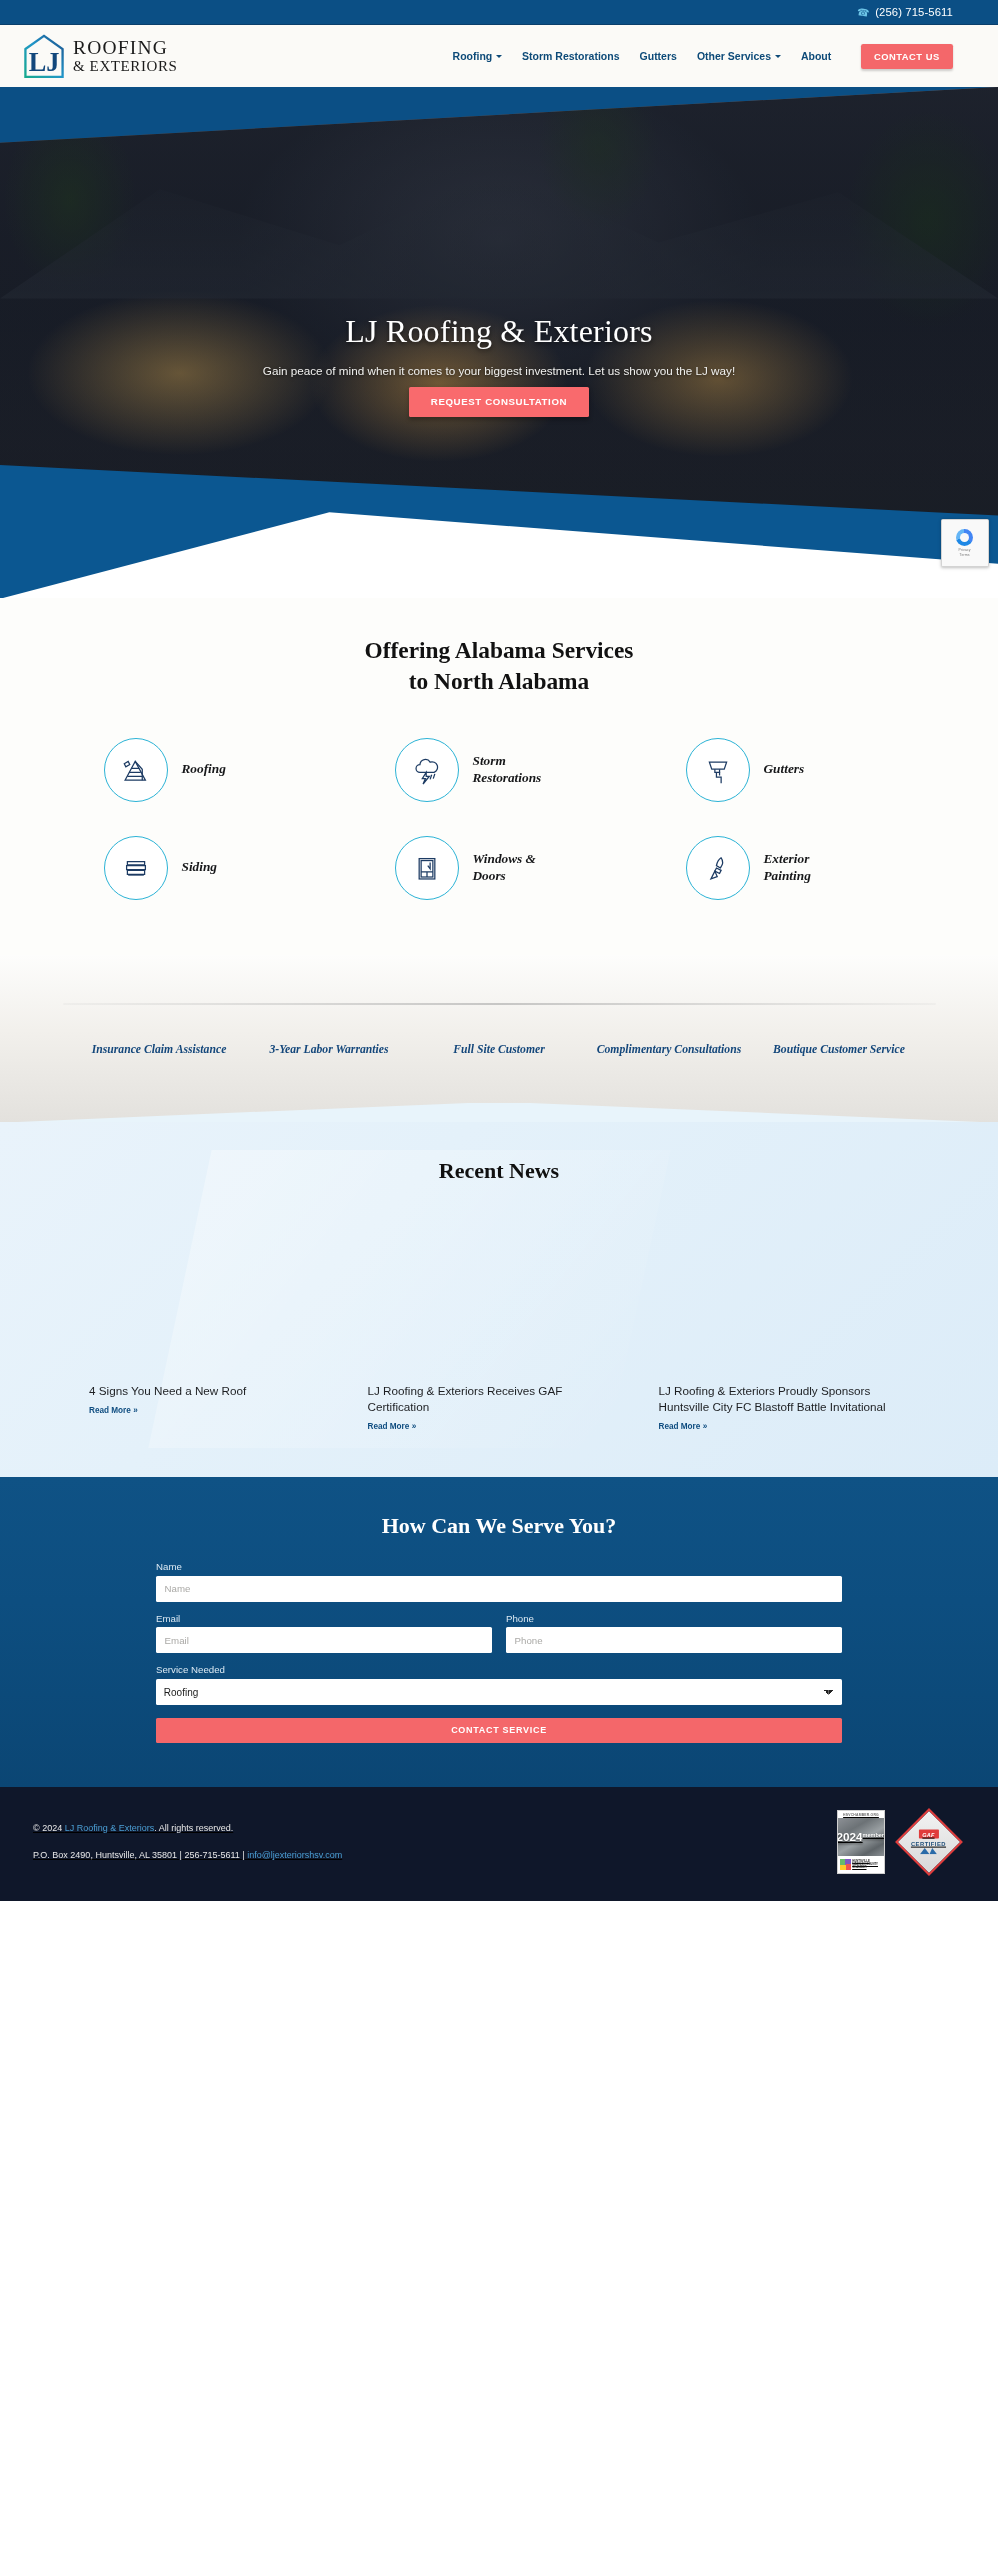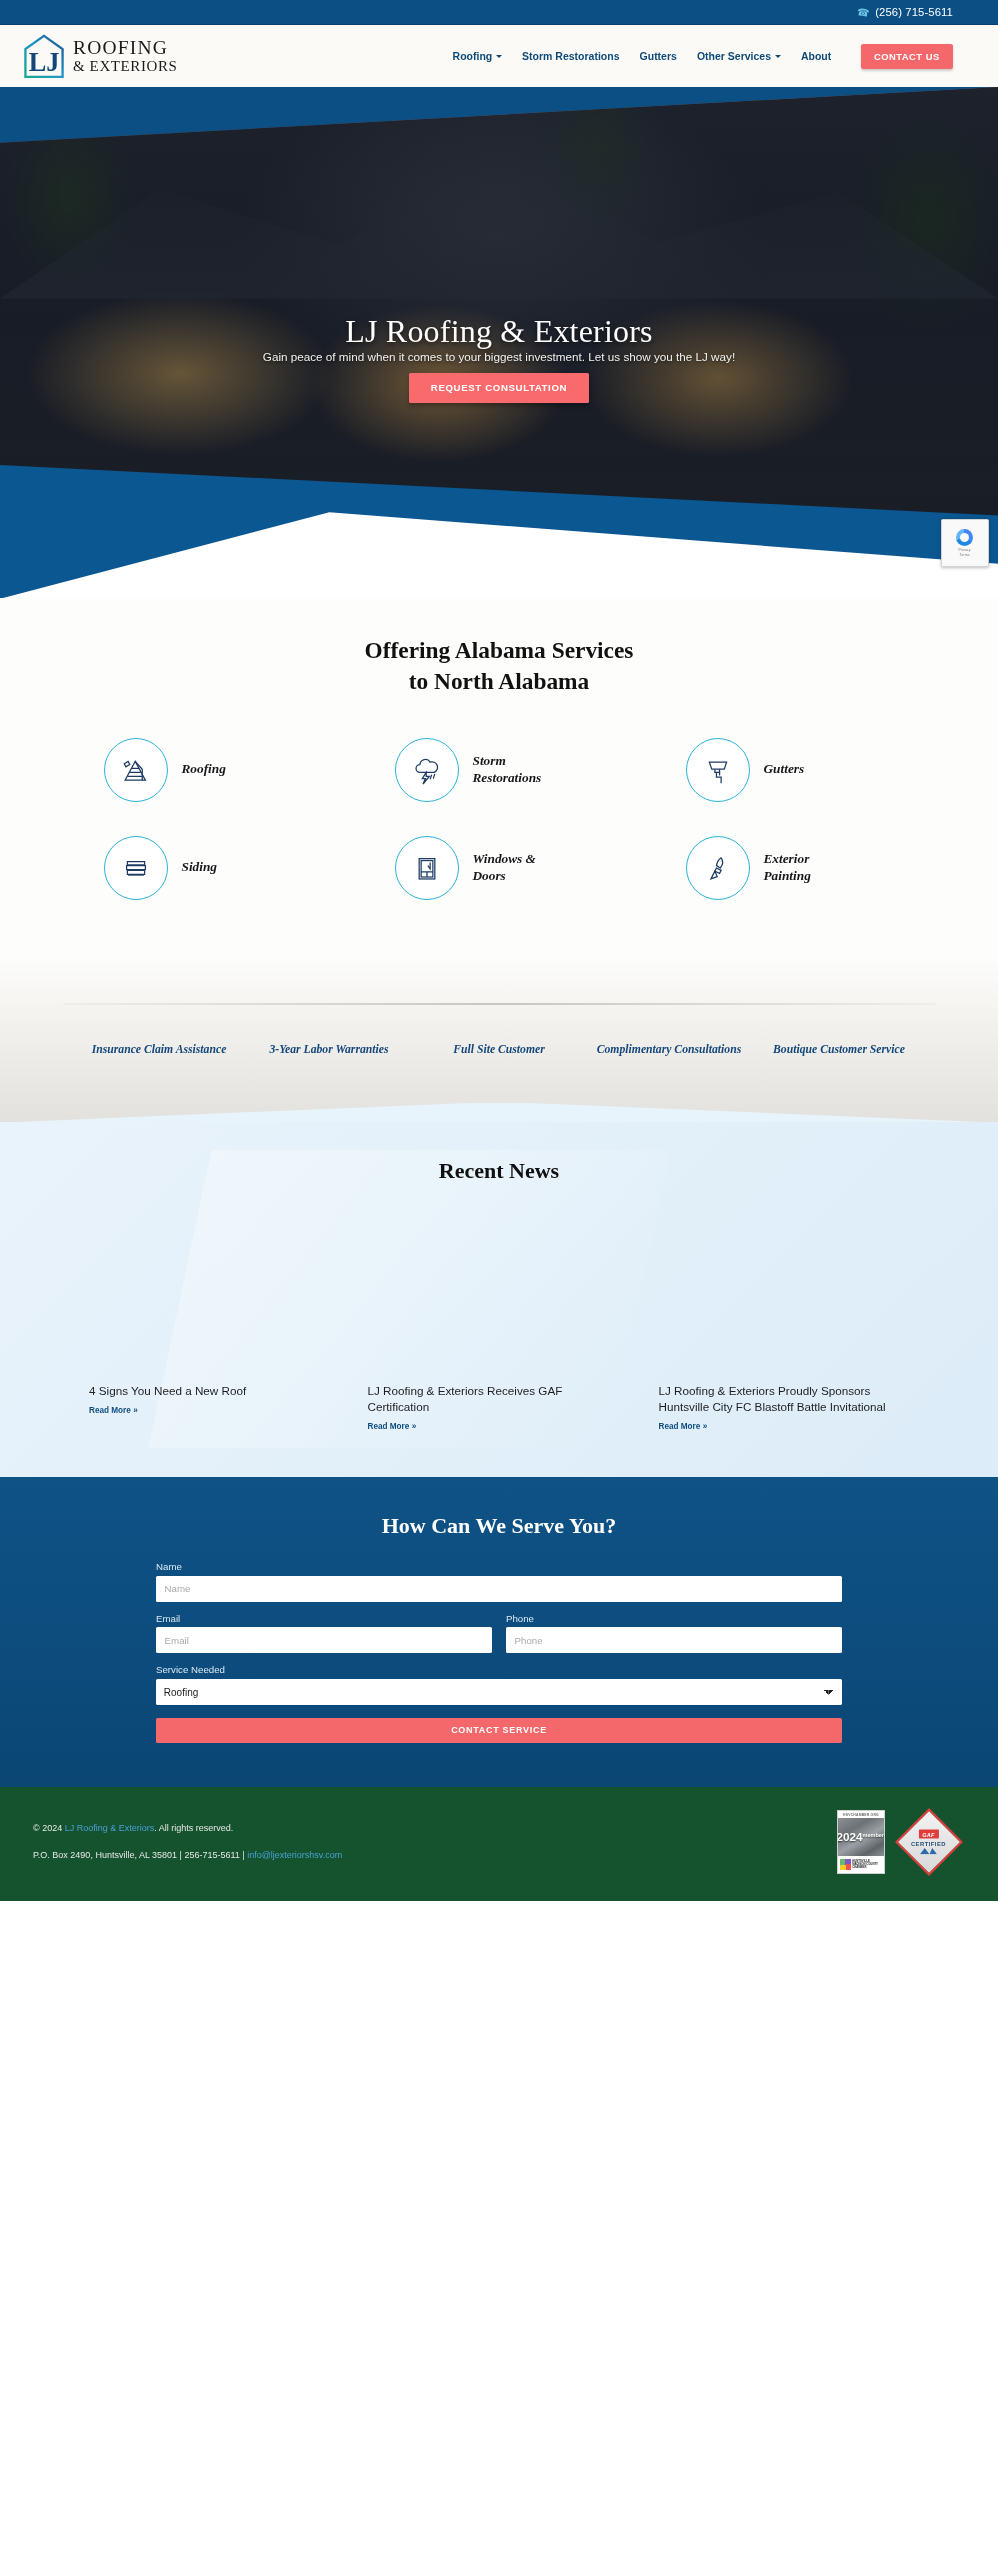--- a/index.html
+++ b/index.html
@@ -149,20 +149,21 @@
   }
   .hero-title {
     font-family: "Liberation Serif", serif;
     font-size: 32px;
     color: #ffffff;
     font-weight: 400;
     text-shadow: 0 1.6px 4.7px rgba(0,0,0,.55);
     letter-spacing: 0.2px;
   }
   .hero-sub {
+    margin-top: 14px;
     font-size: 11.7px;
     color: #f1f1ef;
     text-shadow: 0 0.8px 3.1px rgba(0,0,0,.6);
   }
   .hero-cta {
     margin-top: 10px;
     display: inline-block;
     background: #f96a6d;
     color: #ffffff;
     font-size: 9.7px;
@@ -421,24 +422,25 @@
     border-radius: 1.6px;
     font-size: 9px;
     font-weight: 700;
     letter-spacing: 0.7px;
     cursor: pointer;
     font-family: "Liberation Sans", sans-serif;
   }
 
   
   .footer {
-    background: #14532d;
+    background: #0f172a;
     padding: 23.4px 45px 26.5px 33px;
     display: flex;
     align-items: center;
+    text-decoration: underline;
   }
   .footer-left { flex: 1; }
   .footer-line { font-size: 9px; color: #e8e8e8; line-height: 1.5; }
   .footer-line + .footer-line { margin-top: 13.3px; }
   .footer-link { color: #4b9fd5; cursor: pointer; }
   .footer-badges { display: flex; align-items: center; gap: 20px; }
   .badge-chamber {
     width: 48px; height: 64px;
     background: #ffffff;
     border: 0.8px solid #cfcfcf;

